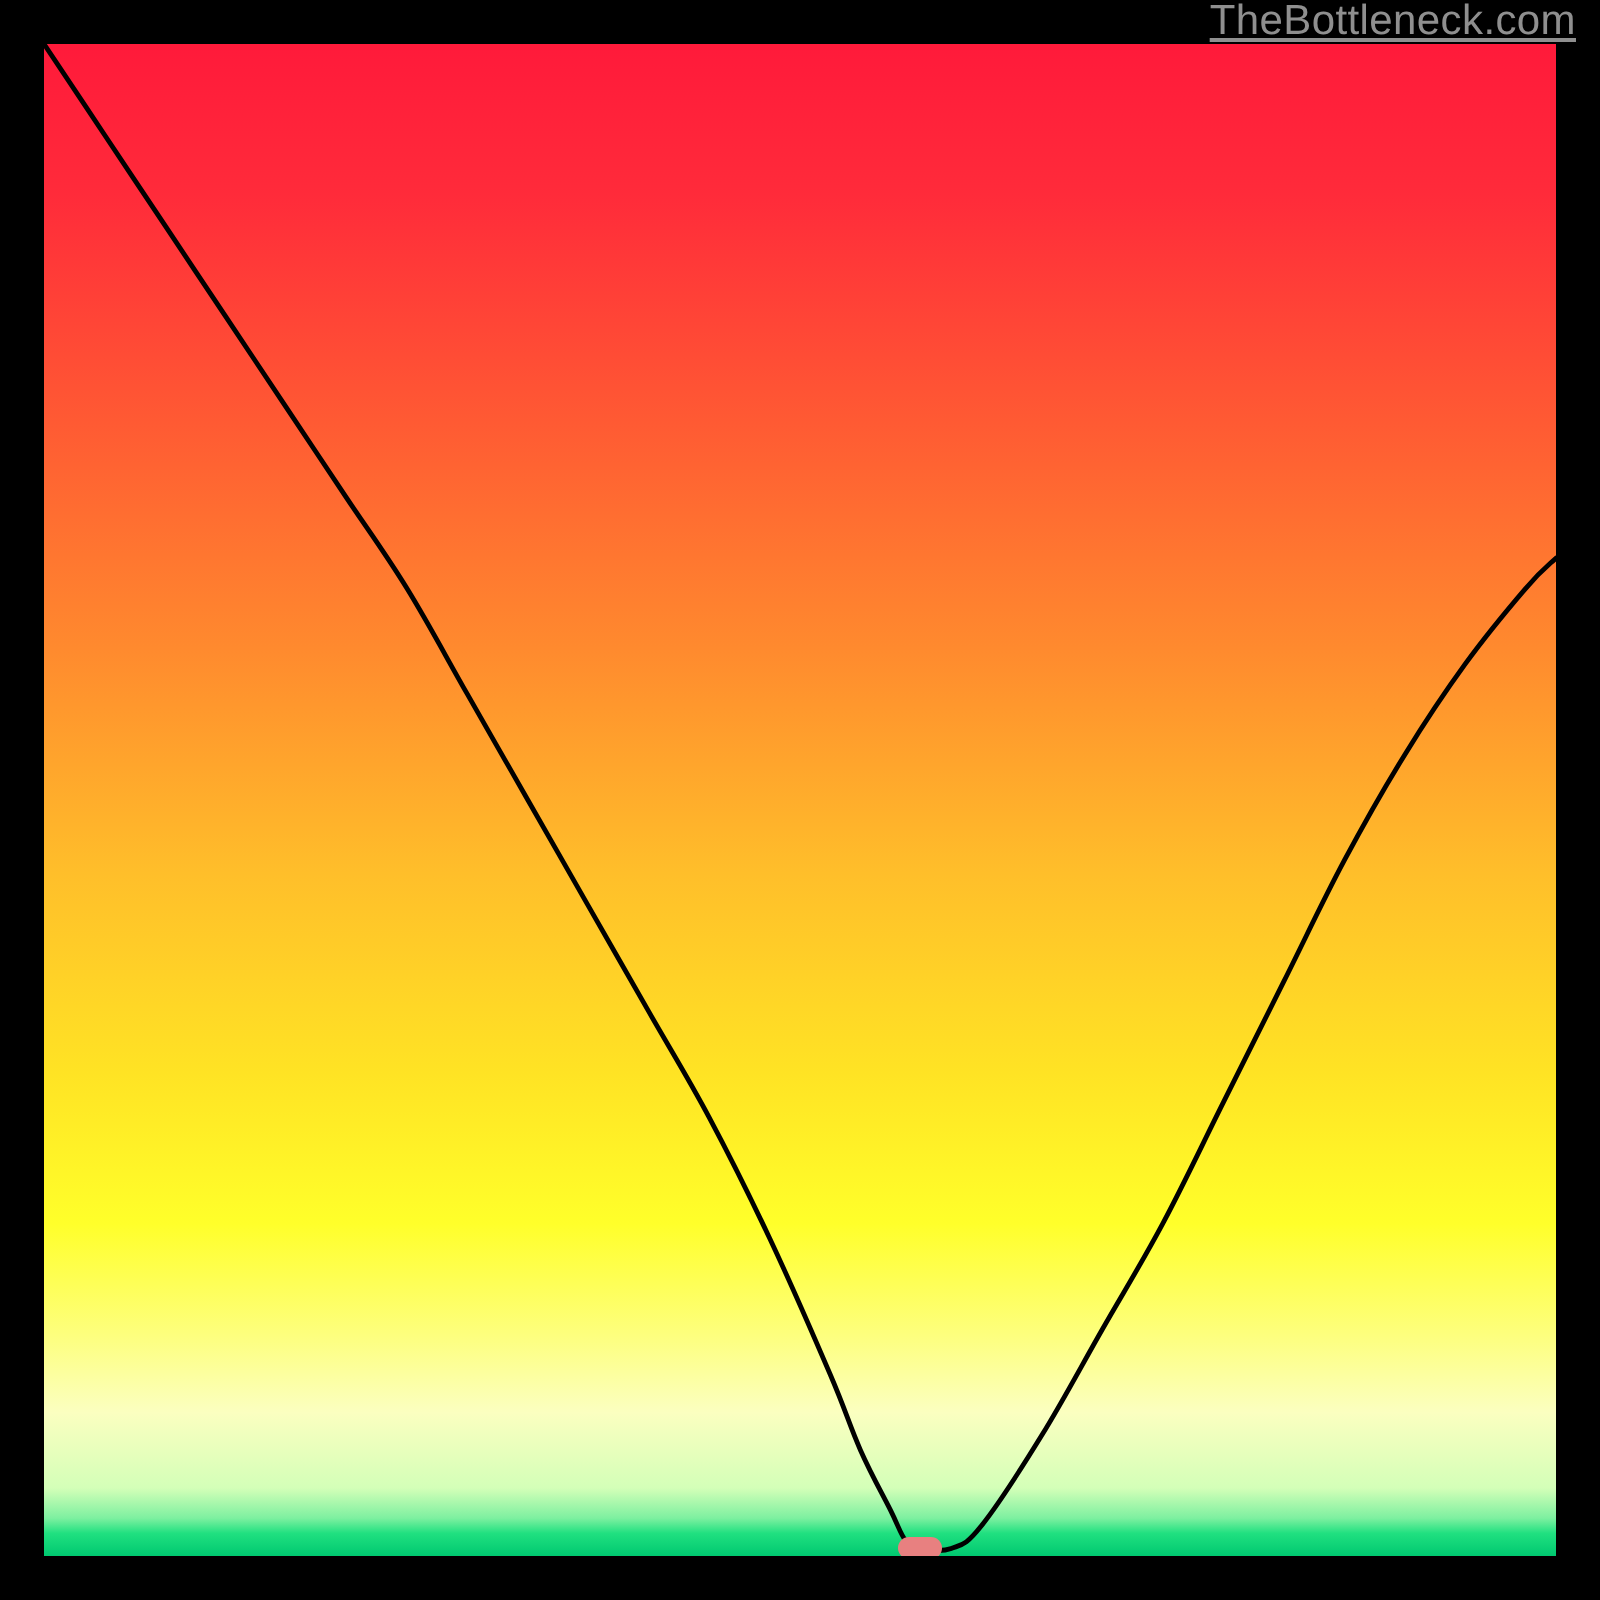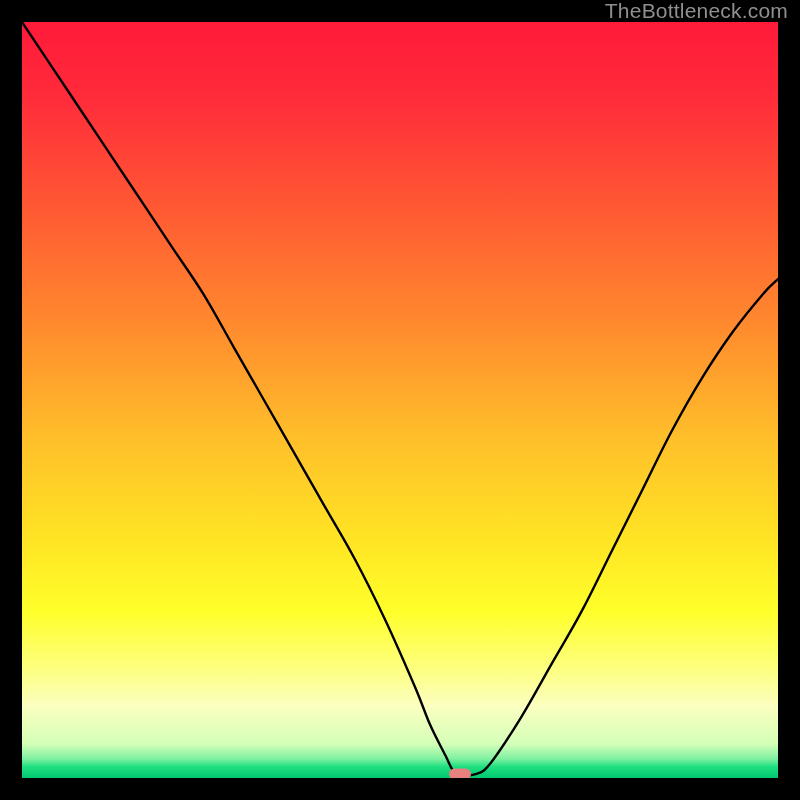--- a/index.html
+++ b/index.html
@@ -42,20 +42,21 @@
   }
   .watermark {
     position: absolute;
     top: -1px;
     right: 12px;
     font-family: Arial, Helvetica, sans-serif;
     font-size: 21px;
     color: #8f8f8f;
     font-weight: 500;
     letter-spacing: 0.2px;
+    text-decoration: underline;
   }
   .marker {
     position: absolute;
     width: 22px;
     height: 11px;
     border-radius: 6px;
     transform: translate(-50%, -50%);
   }
 </style>
 </head>

